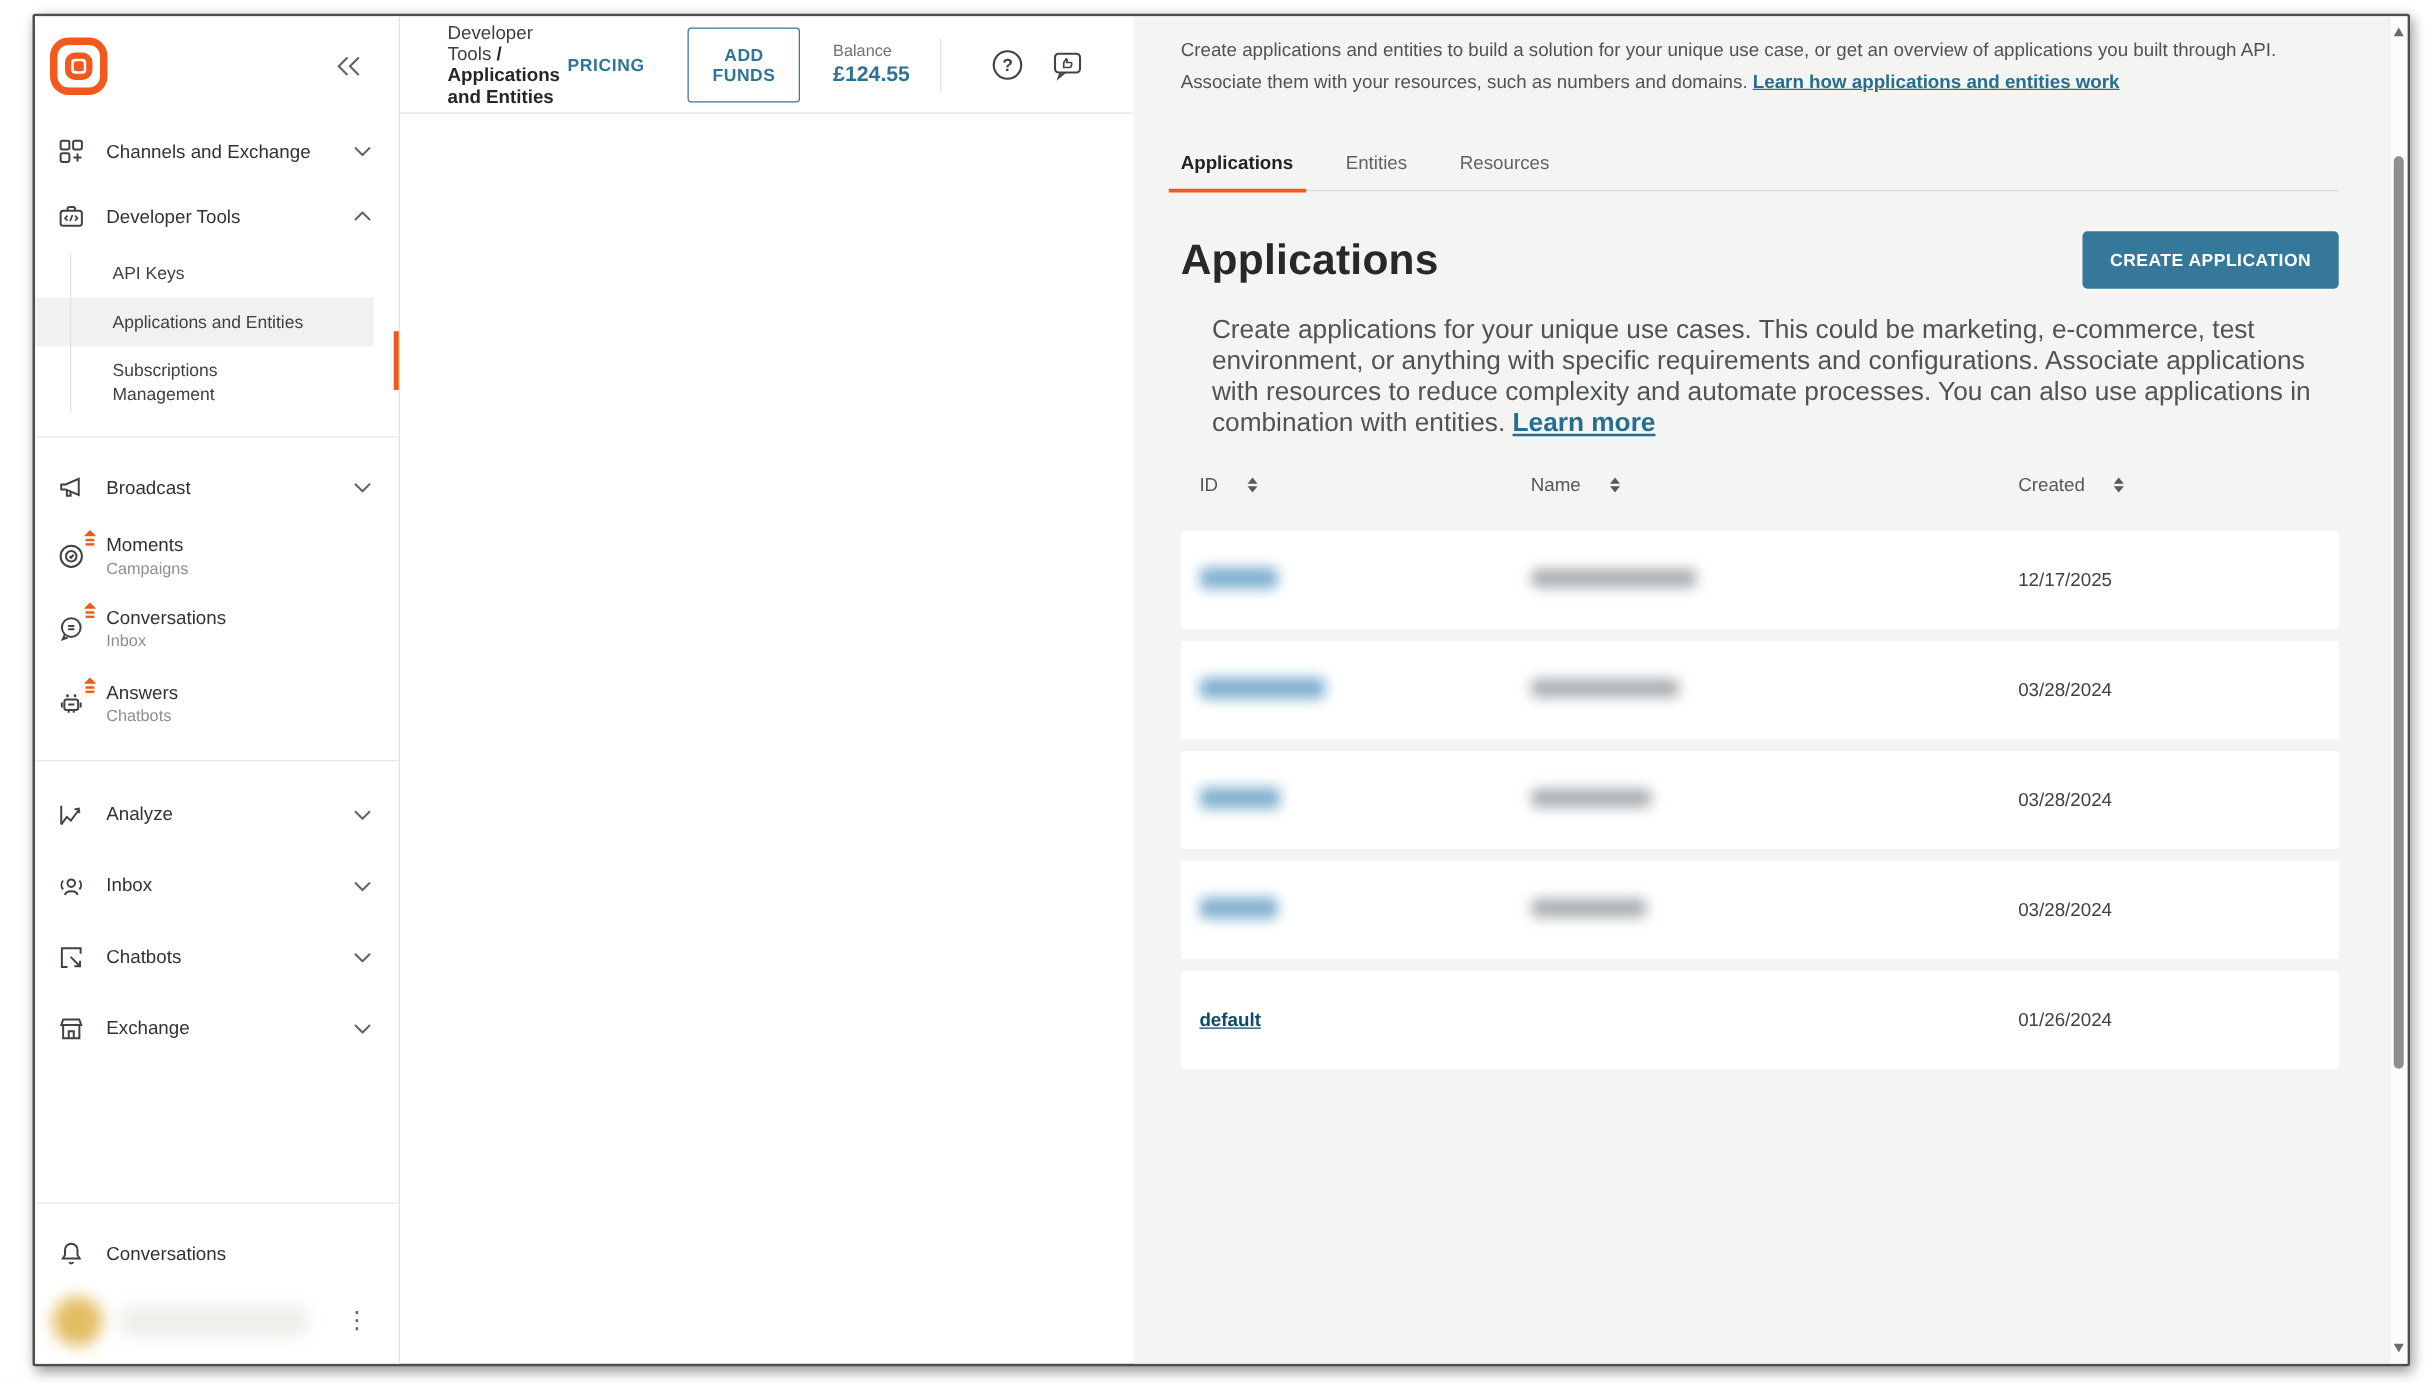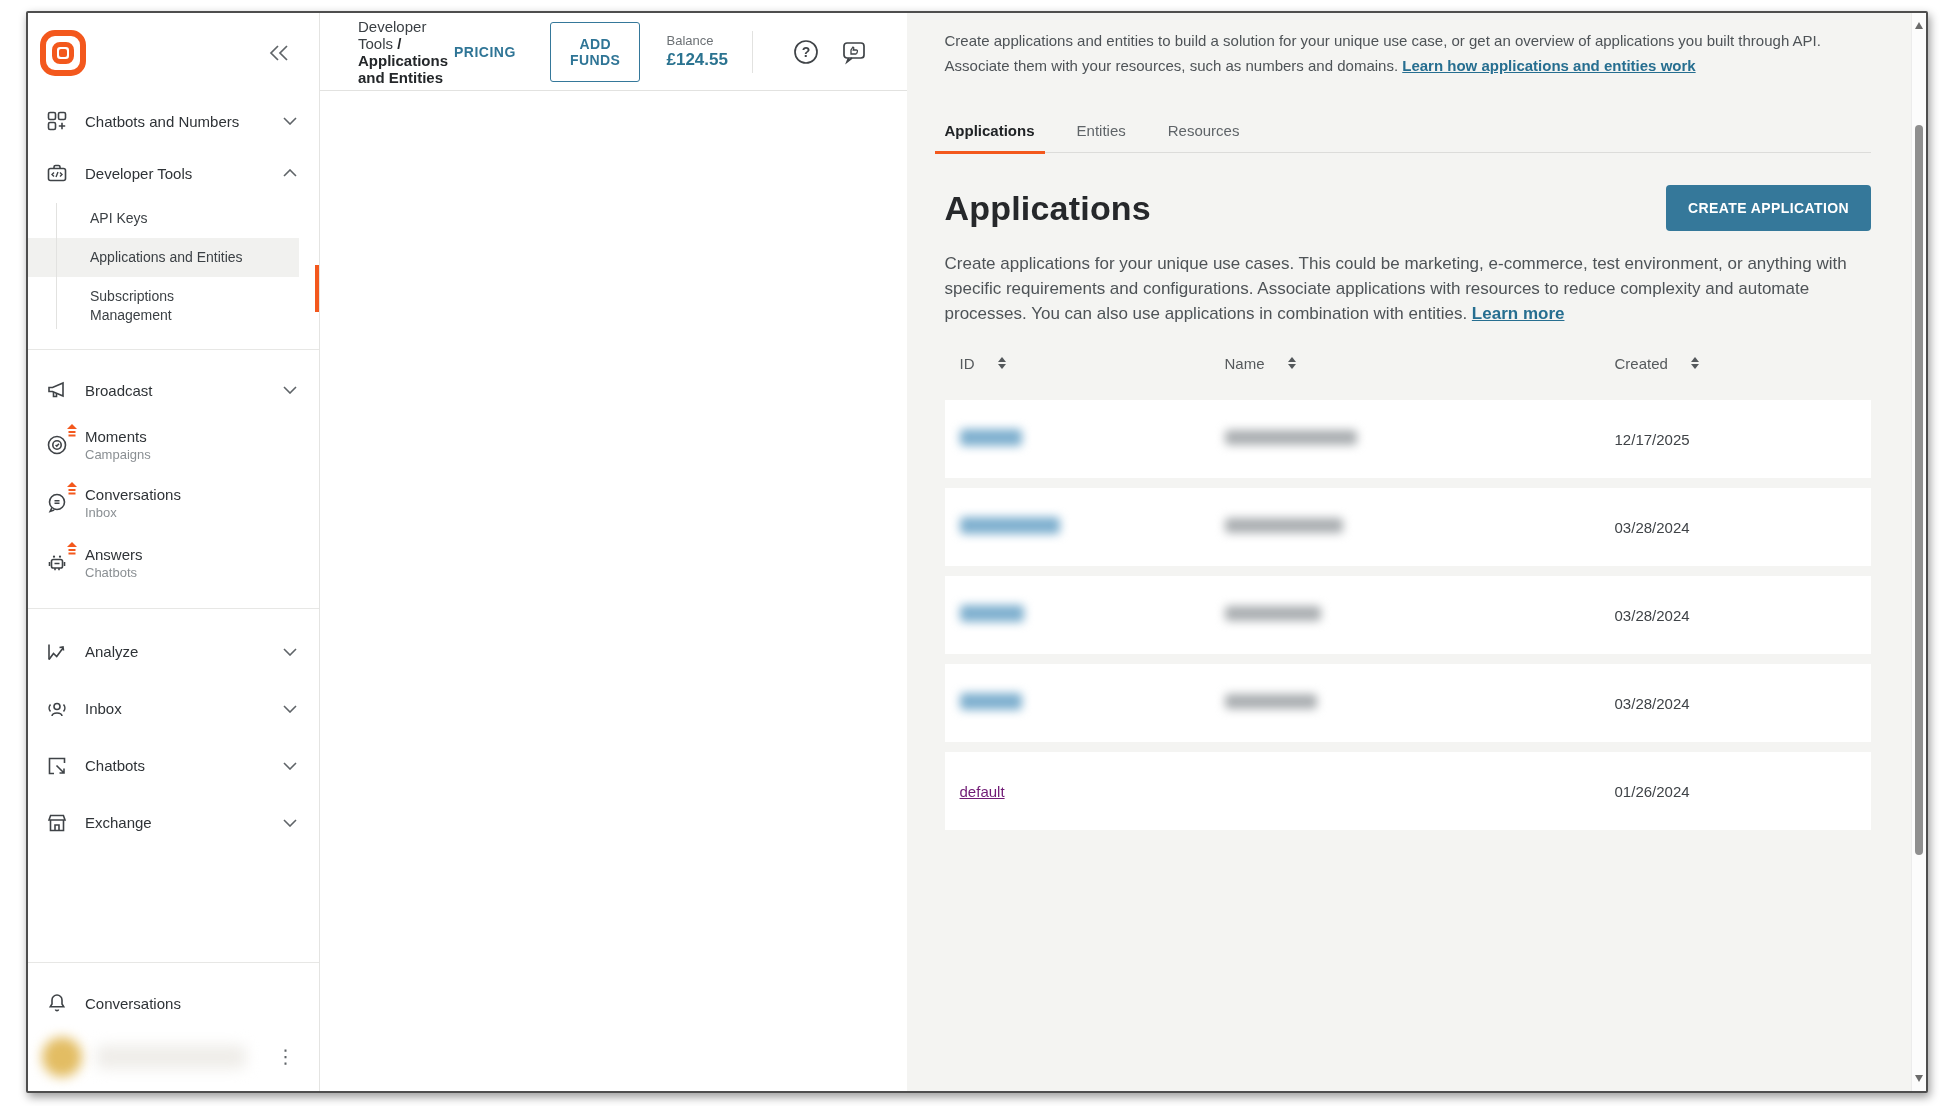--- a/index.html
+++ b/index.html
@@ -57,35 +57,35 @@
   .tlink{color:#266e90;font-weight:700;text-decoration:underline;cursor:pointer;}
   .tabs{display:flex;margin-top:44px;border-bottom:1px solid #dcdcda;}
   .tab{padding:0 0 13px 0;margin-right:42px;font-size:15px;color:#5f6468;background:none;border:none;
     cursor:pointer;position:relative;}
   .tab.active{color:#202326;font-weight:700;}
   .tab.active:after{content:"";position:absolute;left:-10px;right:-10px;bottom:-2px;height:3px;background:#f3581d;}
   .page-head{display:flex;align-items:center;margin-top:32px;}
   .h1{font-size:34px;font-weight:700;color:#26282b;letter-spacing:.2px;}
   .create-btn{margin-left:auto;background:#35789a;color:#fff;border:none;border-radius:4px;
     padding:15px 22px;font-size:14px;font-weight:700;letter-spacing:.4px;cursor:pointer;}
-  .para{margin-top:20px;font-size:17px;color:#4e5357;line-height:25px;max-width:1105px;}
+  .para{margin-top:20px;font-size:21px;color:#4e5357;line-height:25px;max-width:1105px;margin-left:25px;}
   .search-row{margin-top:62px;height:46px;border-bottom:1px solid #d9d9d7;
     display:flex;align-items:center;}
   .search-btn{background:none;border:none;padding:2px;cursor:pointer;color:#5f6468;display:flex;}
   .showing{margin-left:auto;font-size:15px;color:#5a5f63;}
   .grid{display:grid;grid-template-columns:265px 390px 340px 260px 1fr;align-items:center;}
   .thead{height:74px;padding-left:15px;font-size:15px;color:#55595c;}
   .th{display:flex;align-items:center;gap:16px;}
   .th.center{justify-content:center;}
   .sort{display:inline-flex;flex-direction:column;gap:2px;margin-left:7px;}
   .sort i{width:0;height:0;border-left:4px solid transparent;border-right:4px solid transparent;display:block;}
   .sort .up{border-bottom:5px solid #55595c;}
   .sort .dn{border-top:5px solid #55595c;}
   .trow{background:#fff;height:78px;margin-bottom:10px;padding-left:15px;font-size:15px;color:#3f4347;}
-  .idlink{color:#701a75;text-decoration:underline;font-weight:400;cursor:pointer;}
+  .idlink{color:#0c4a6e;text-decoration:underline;font-weight:700;cursor:pointer;}
   .blob{display:inline-block;height:17px;border-radius:4px;filter:blur(5px);}
   .blob.id{background:#7fb0cf;}
   .blob.nm{background:#aaaeb1;height:15px;}
   .cell.center{text-align:center;}
   .cell.actions{display:flex;justify-content:flex-end;padding-right:70px;}
   .trash{background:none;border:none;cursor:pointer;padding:3px;color:#3c4043;display:flex;}
   
   .vscroll{position:absolute;top:0;right:0;bottom:0;width:15px;background:#fcfcfc;border-left:1px solid #ececec;}
   .vs-up{position:absolute;top:9px;left:3px;width:0;height:0;border-left:4.5px solid transparent;
     border-right:4.5px solid transparent;border-bottom:7px solid #6b6b6b;}
@@ -119,21 +119,21 @@
 
       <div class="nav-item" style="height:56px">
         <span class="ico">
           <svg width="24" height="24" viewBox="0 0 24 24" fill="none" stroke="#3f4347" stroke-width="1.6">
             <rect x="3.5" y="3.5" width="7" height="7" rx="1.5"></rect>
               <rect x="13.5" y="3.5" width="7" height="7" rx="1.5"></rect>
             <rect x="3.5" y="13.5" width="7" height="7" rx="1.5"></rect>
               <path d="M17 13.8v6.4M13.8 17h6.4"></path>
           </svg>
         </span>
-        <span class="lbl">Chatbots and Numbers</span>
+        <span class="lbl">Channels and Exchange</span>
         <span class="chev">
           <svg width="14" height="8" viewBox="0 0 14 8">
               <path d="M1 1l6 6 6-6" fill="none" stroke="#5f6468" stroke-width="1.6"></path>
             </svg>
         </span>
       </div>
 
       <div class="nav-item" style="height:48px">
         <span class="ico">
           <svg width="24" height="24" viewBox="0 0 24 24" fill="none" stroke="#3f4347" stroke-width="1.6">

